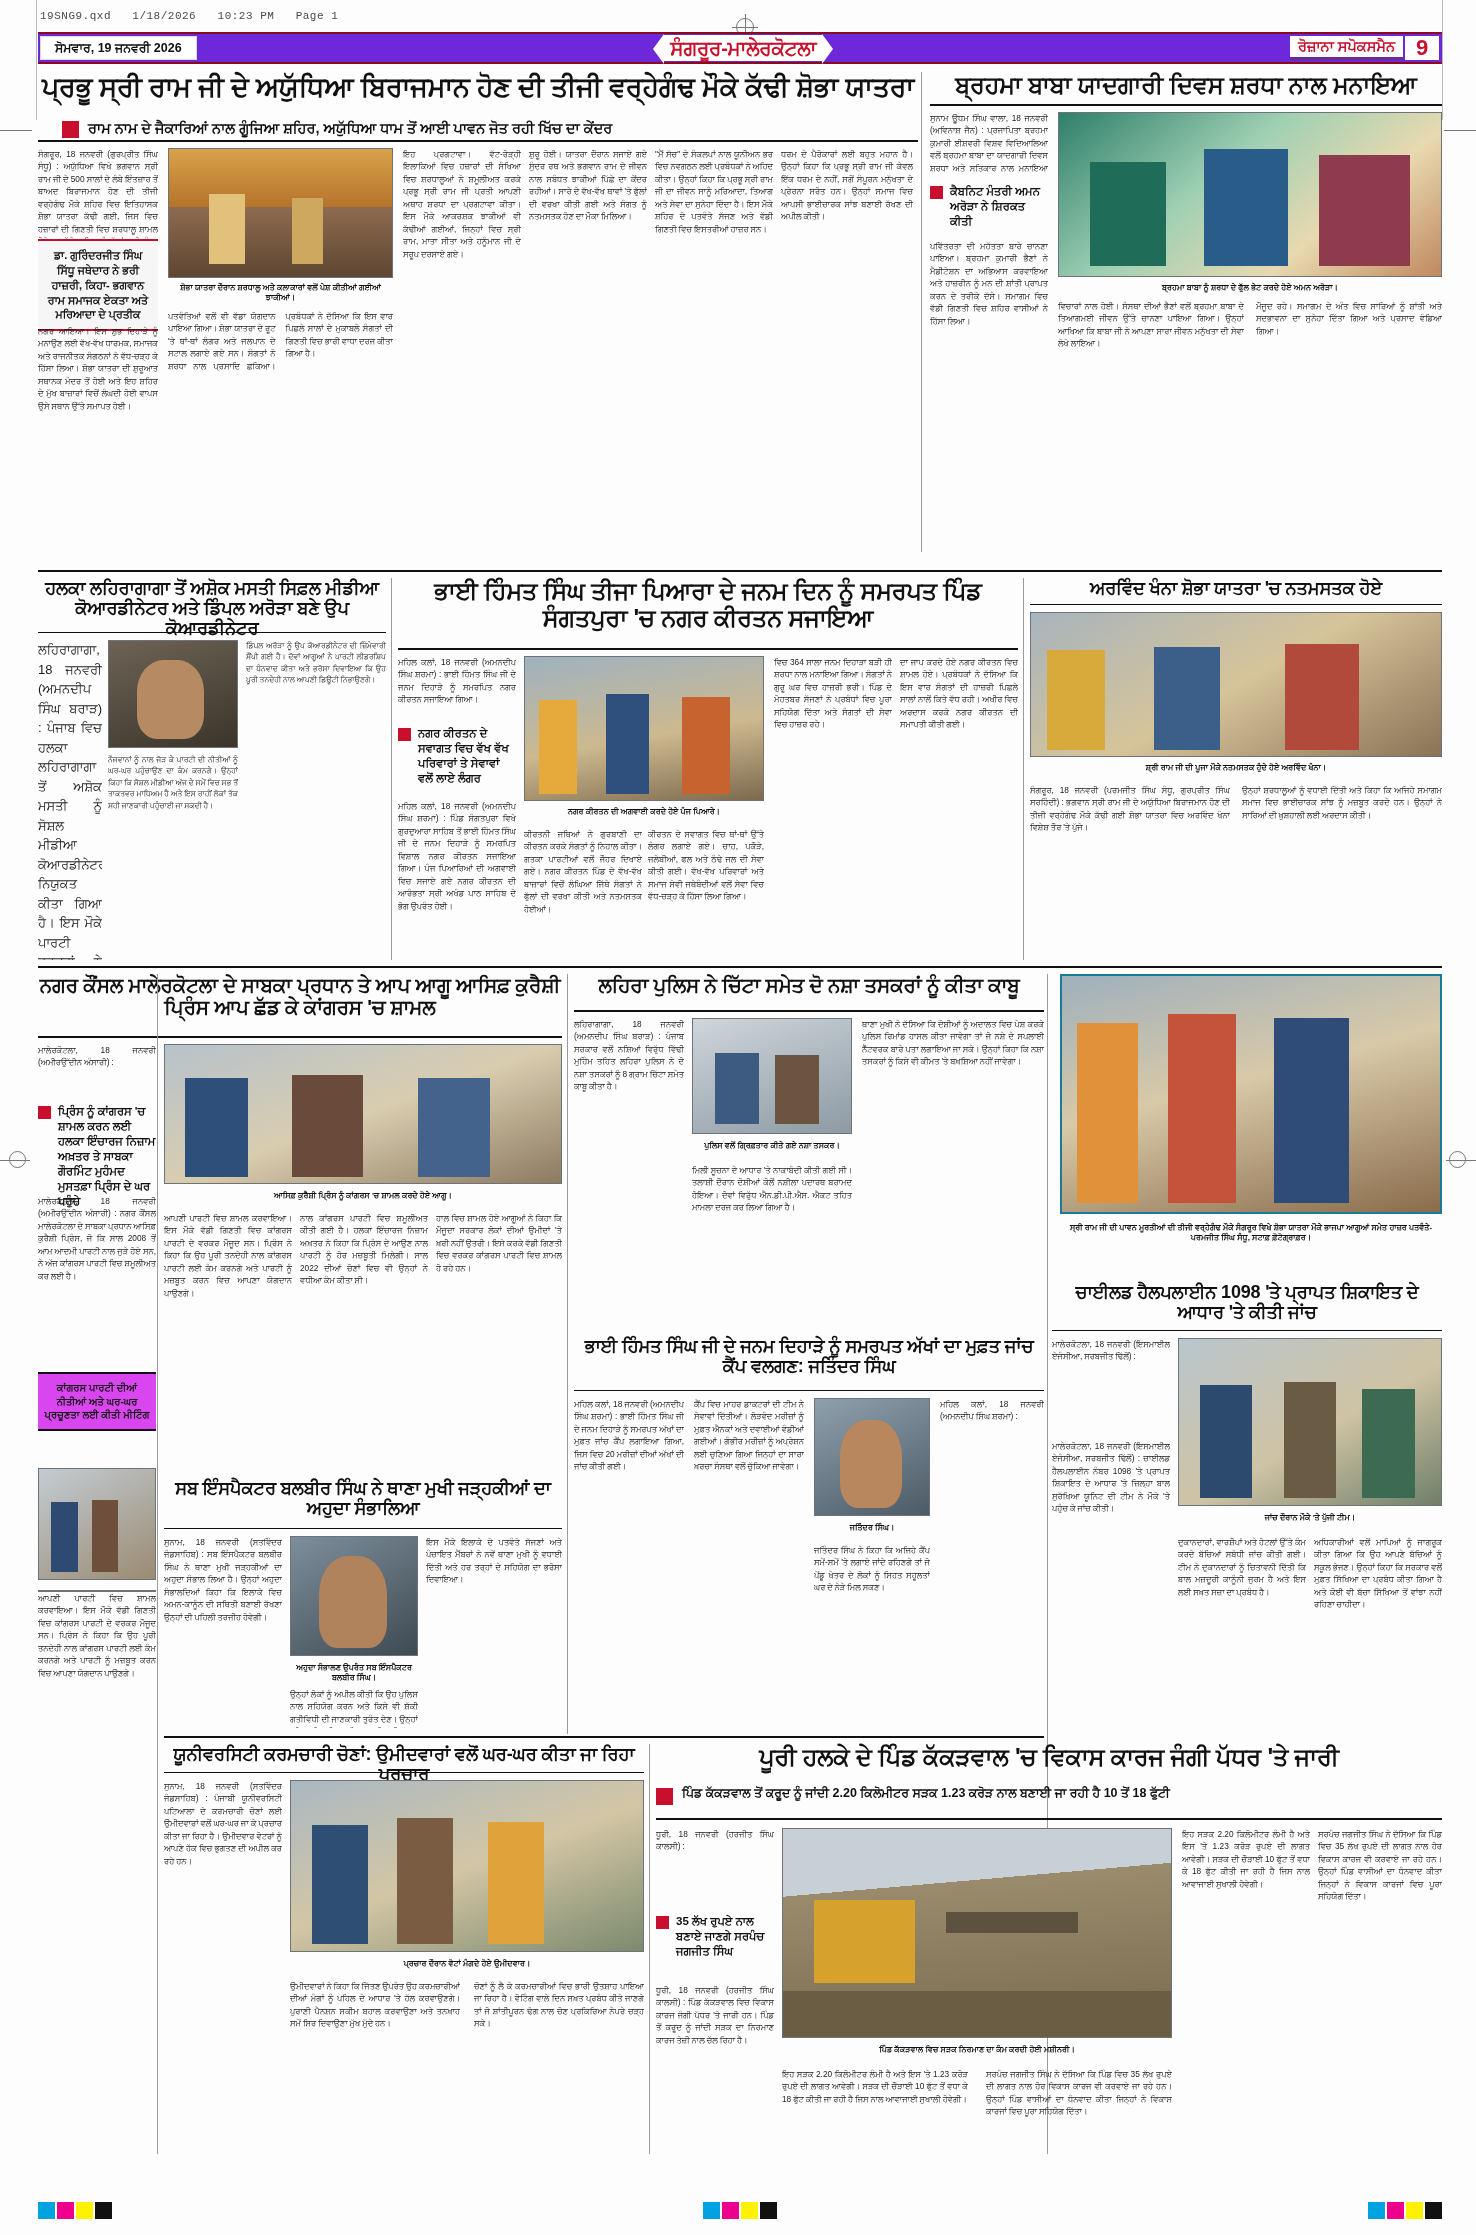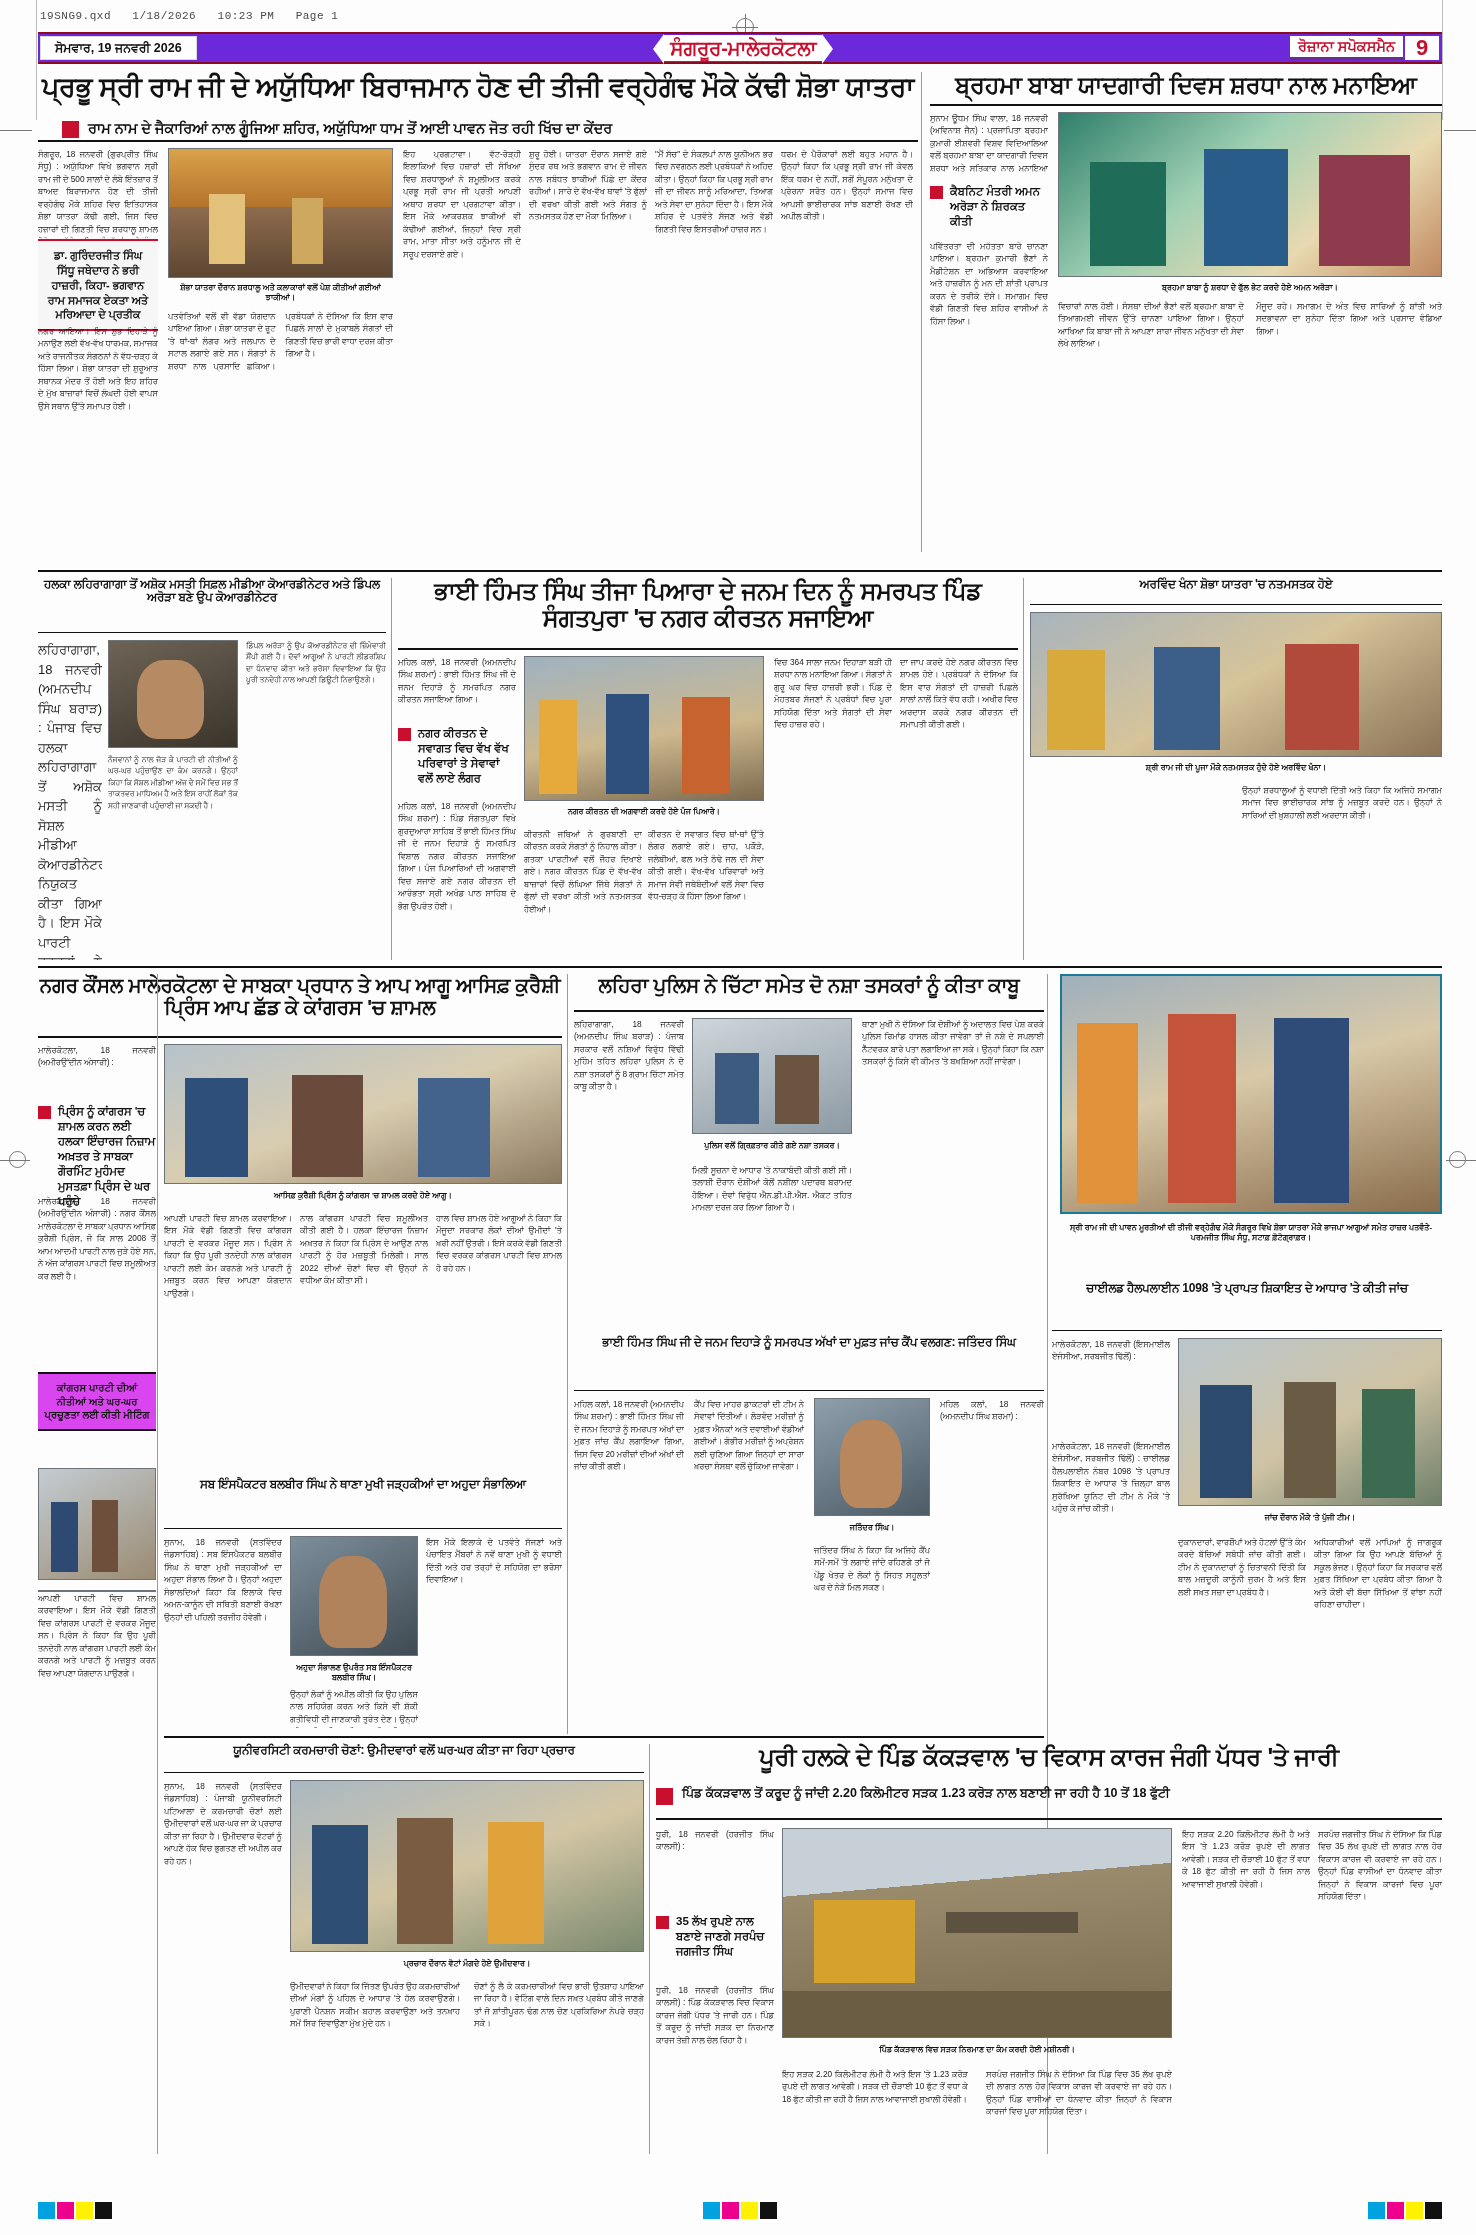--- a/index.html
+++ b/index.html
@@ -104,21 +104,21 @@
   .hl {
     font-weight: bold;
     color: #111;
     text-align: center;
     line-height: 1.12;
     letter-spacing: -.2px;
   }
   .hl-xl { font-size: 27px; }
   .hl-lg { font-size: 24px; }
   .hl-md { font-size: 20px; }
-  .hl-sm { font-size: 12px; }
+  .hl-sm { font-size: 18px; }
 
   .subbar {
     display: flex; align-items: flex-start; gap: 9px;
     margin-top: 6px;
   }
   .subbar .sq { width: 17px; height: 17px; background: #c8102e; flex: none; margin-top: 2px; }
   .subbar .tx { font-size: 14.5px; font-weight: bold; color: #111; line-height: 1.25; }
 
   .body-col {
     font-size: 8.3px;
@@ -366,20 +366,23 @@
 
   <div class="abs photo" style="left:1030px; top:612px; width:412px; height:145px;">
     <div class="g1" style="left:0;top:0;width:100%;height:100%;background:linear-gradient(150deg,#a8b4bd,#d6c49a 50%,#8a7356);"></div>
     <div class="g2" style="left:4%;top:26%;width:14%;height:70%;background:#d8a93b;"></div>
     <div class="g3" style="left:30%;top:24%;width:16%;height:72%;background:#3c5f8a;"></div>
     <div class="g4" style="left:62%;top:22%;width:18%;height:74%;background:#b24a3c;"></div>
   </div>
   <div class="abs" style="left:1030px; top:760px; width:412px;">
     <div class="cap">ਸ਼੍ਰੀ ਰਾਮ ਜੀ ਦੀ ਪੂਜਾ ਮੌਕੇ ਨਤਮਸਤਕ ਹੁੰਦੇ ਹੋਏ ਅਰਵਿੰਦ ਖੰਨਾ।</div>
   </div>
+  <div class="abs" style="left:1030px; top:784px; width:200px; height:176px;">
+    <div class="body-col" style="height:176px;">ਸੰਗਰੂਰ, 18 ਜਨਵਰੀ (ਪਰਮਜੀਤ ਸਿੰਘ ਸੰਧੂ, ਗੁਰਪ੍ਰੀਤ ਸਿੰਘ ਸਰਹਿੰਦੀ) : ਭਗਵਾਨ ਸ੍ਰੀ ਰਾਮ ਜੀ ਦੇ ਅਯੁੱਧਿਆ ਬਿਰਾਜਮਾਨ ਹੋਣ ਦੀ ਤੀਜੀ ਵਰ੍ਹੇਗੰਢ ਮੌਕੇ ਕੱਢੀ ਗਈ ਸ਼ੋਭਾ ਯਾਤਰਾ ਵਿਚ ਅਰਵਿੰਦ ਖੰਨਾ ਵਿਸ਼ੇਸ਼ ਤੌਰ 'ਤੇ ਪੁੱਜੇ।</div>
+  </div>
   <div class="abs" style="left:1242px; top:784px; width:200px; height:176px;">
     <div class="body-col" style="height:176px;">ਉਨ੍ਹਾਂ ਸ਼ਰਧਾਲੂਆਂ ਨੂੰ ਵਧਾਈ ਦਿੱਤੀ ਅਤੇ ਕਿਹਾ ਕਿ ਅਜਿਹੇ ਸਮਾਗਮ ਸਮਾਜ ਵਿਚ ਭਾਈਚਾਰਕ ਸਾਂਝ ਨੂੰ ਮਜ਼ਬੂਤ ਕਰਦੇ ਹਨ। ਉਨ੍ਹਾਂ ਨੇ ਸਾਰਿਆਂ ਦੀ ਖ਼ੁਸ਼ਹਾਲੀ ਲਈ ਅਰਦਾਸ ਕੀਤੀ।</div>
   </div>
 
   <div class="abs vrule" style="left:391px; top:578px; height:382px;"></div>
   <div class="abs vrule" style="left:1023px; top:578px; height:382px;"></div>
   <div class="abs rule-thick" style="left:38px; top:966px; width:1404px;"></div>
 
   <div class="abs" style="left:38px; top:974px; width:524px;">
     <div class="hl hl-md">ਨਗਰ ਕੌਂਸਲ ਮਾਲੇਰਕੋਟਲਾ ਦੇ ਸਾਬਕਾ ਪ੍ਰਧਾਨ ਤੇ ਆਪ ਆਗੂ ਆਸਿਫ਼ ਕੁਰੈਸ਼ੀ ਪ੍ਰਿੰਸ ਆਪ ਛੱਡ ਕੇ ਕਾਂਗਰਸ 'ਚ ਸ਼ਾਮਲ</div>

